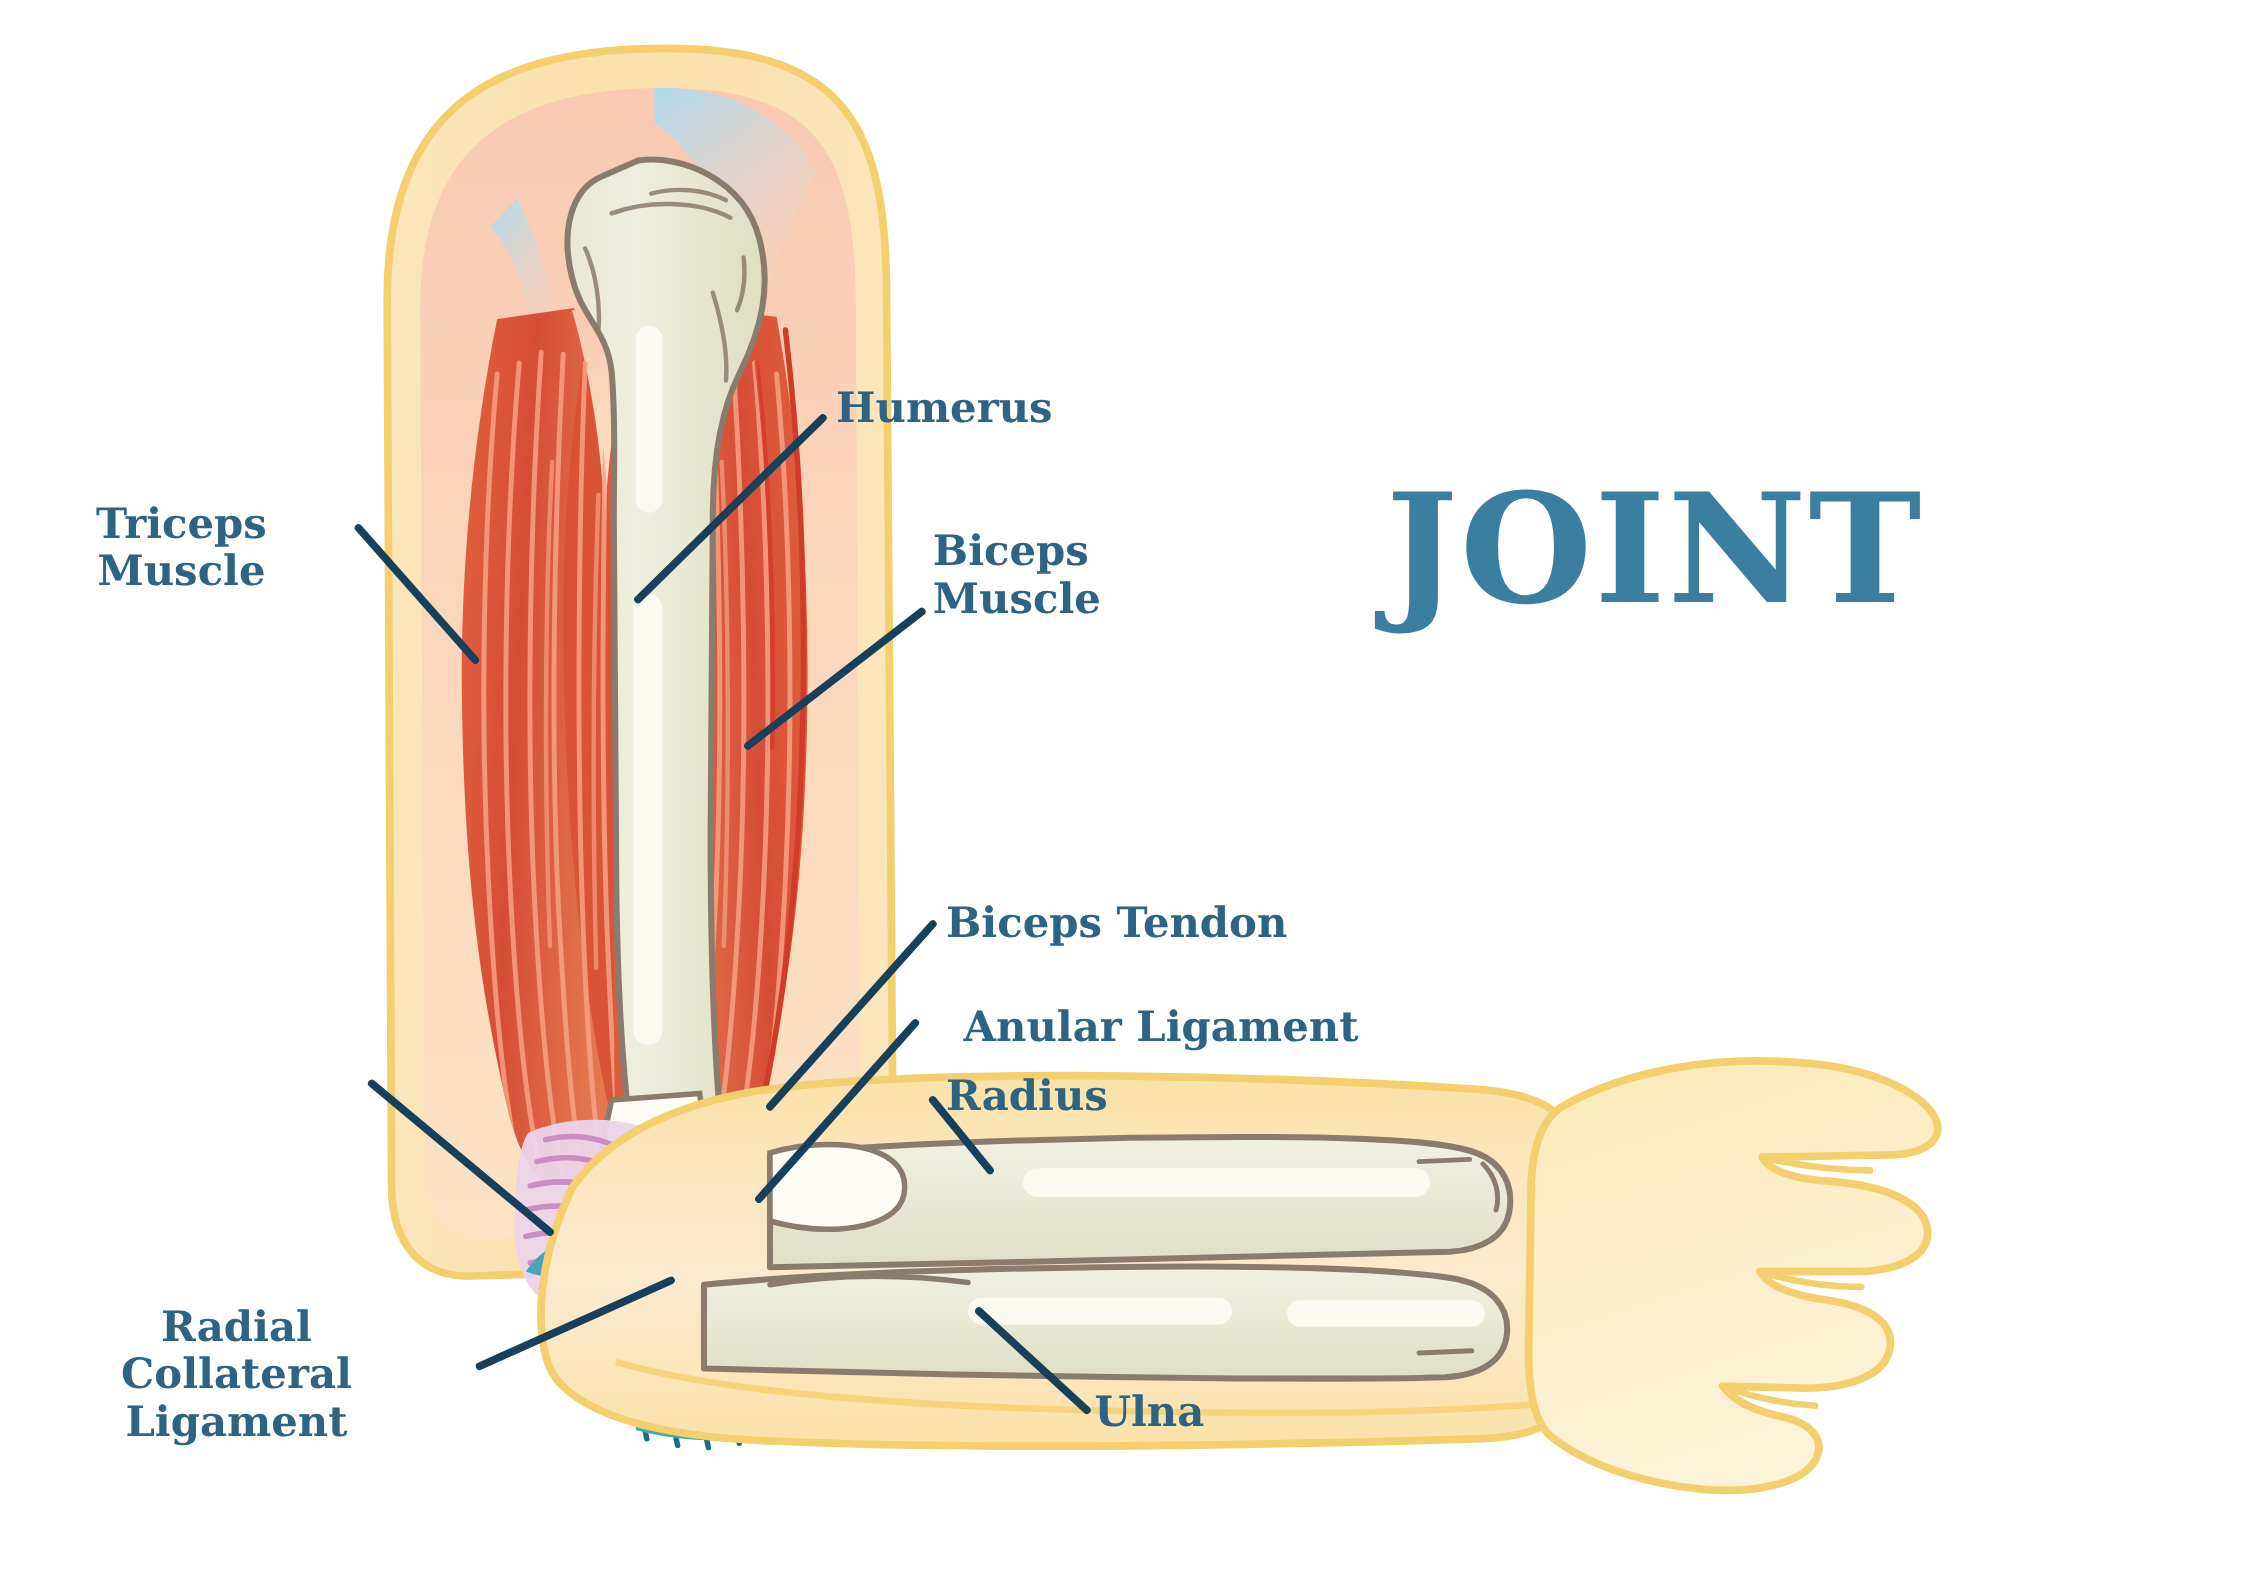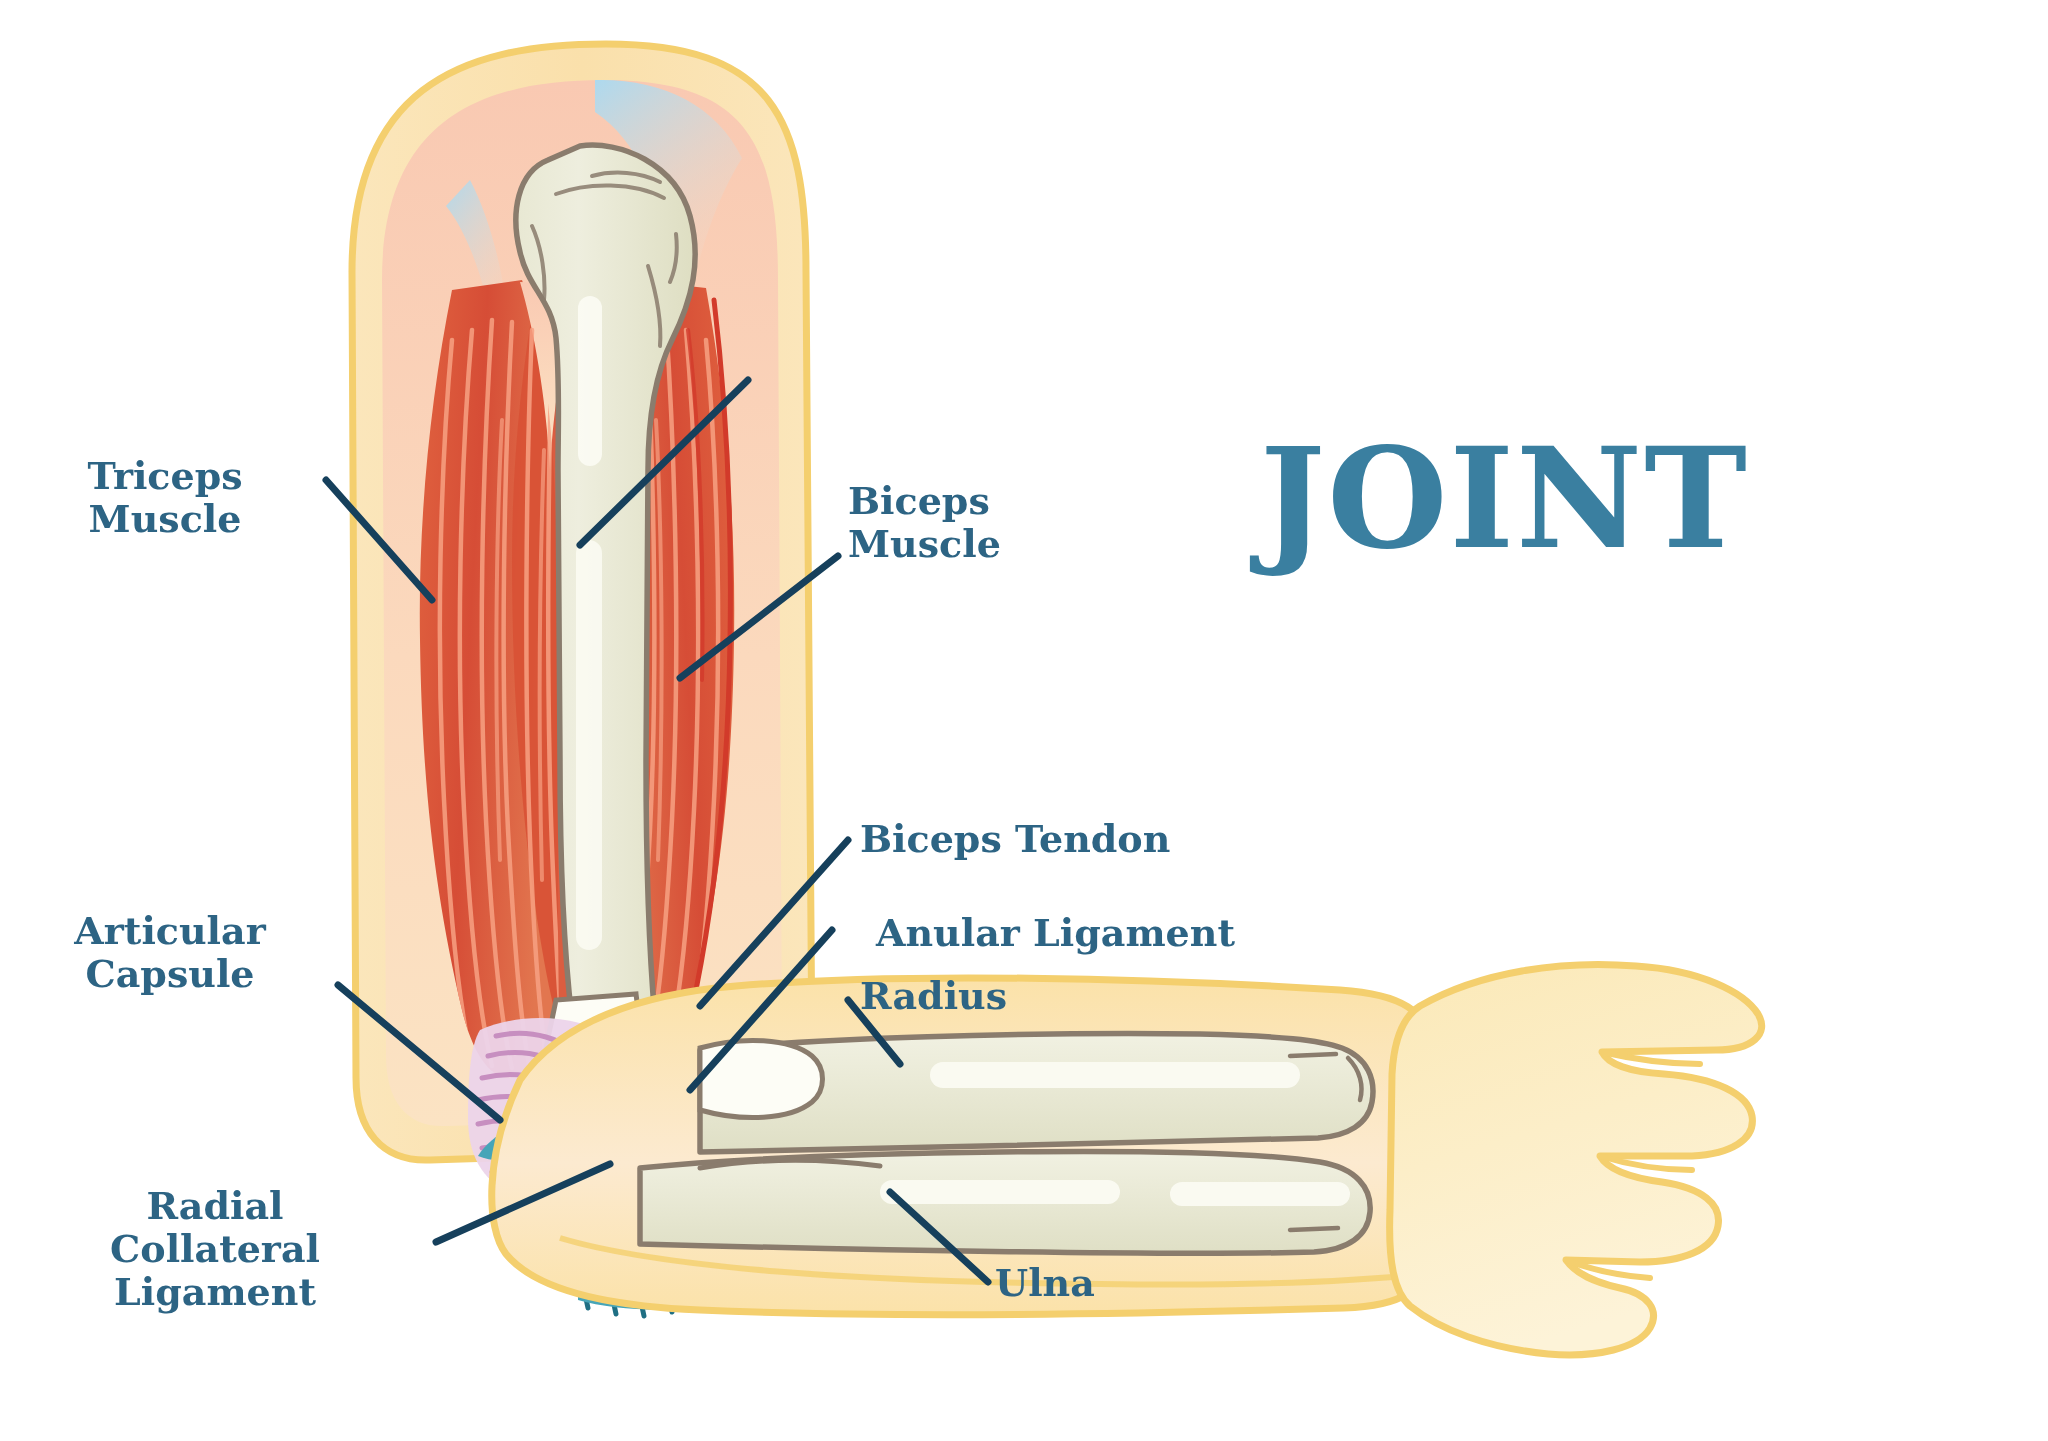--- a/index.html
+++ b/index.html
@@ -353,25 +353,24 @@
       <line x1="338" y1="985" x2="500" y2="1120"></line>
       <line x1="436" y1="1242" x2="610" y2="1164"></line>
       <line x1="988" y1="1282" x2="890" y2="1192"></line>
     </g>
   </svg>
 
   <div class="ttl" id="title-joint">JOINT</div>
 
   <div class="lbl r" id="lbl-triceps">Triceps
 Muscle</div>
+  <div class="lbl l" id="lbl-humerus">Humerus</div>
   <div class="lbl l" id="lbl-biceps">Biceps
 Muscle</div>
   <div class="lbl l" id="lbl-biceps-tendon">Biceps Tendon</div>
   <div class="lbl l" id="lbl-anular">Anular Ligament</div>
   <div class="lbl l" id="lbl-radius">Radius</div>
-  <div class="lbl r" id="lbl-articular">Articular
-Capsule</div>
   <div class="lbl r" id="lbl-radial-coll">Radial
 Collateral
 Ligament</div>
   <div class="lbl l" id="lbl-ulna">Ulna</div>
 
 </div>
 
 </body></html>

